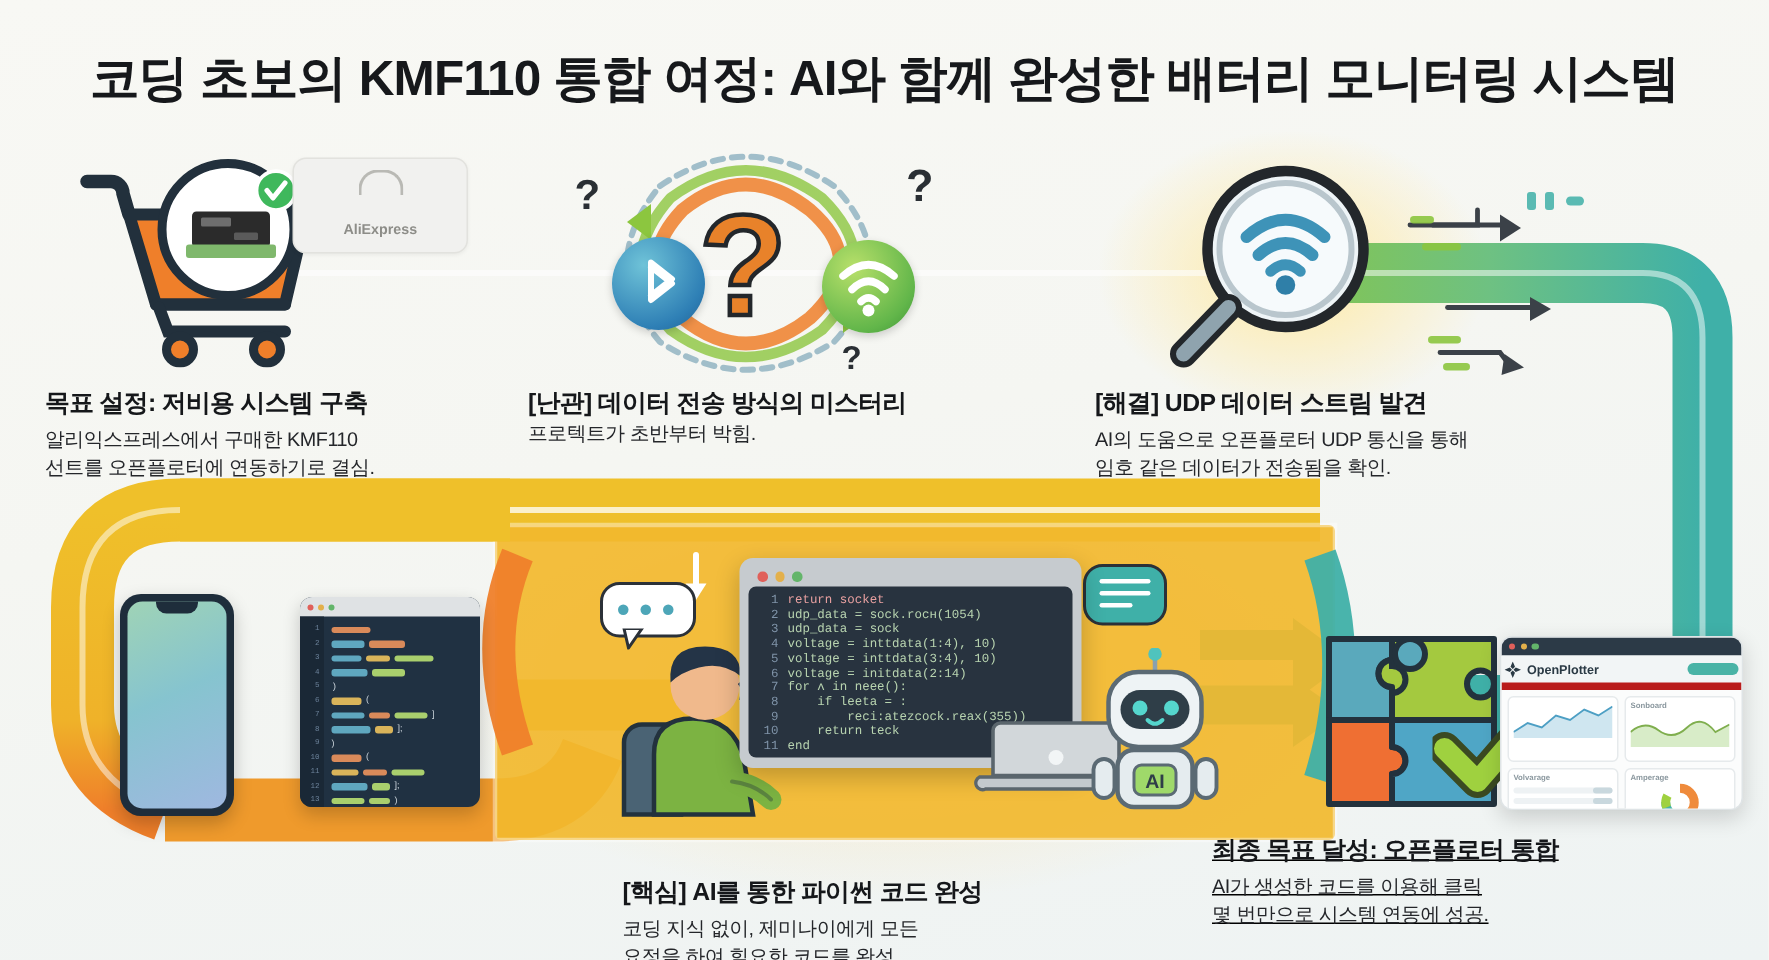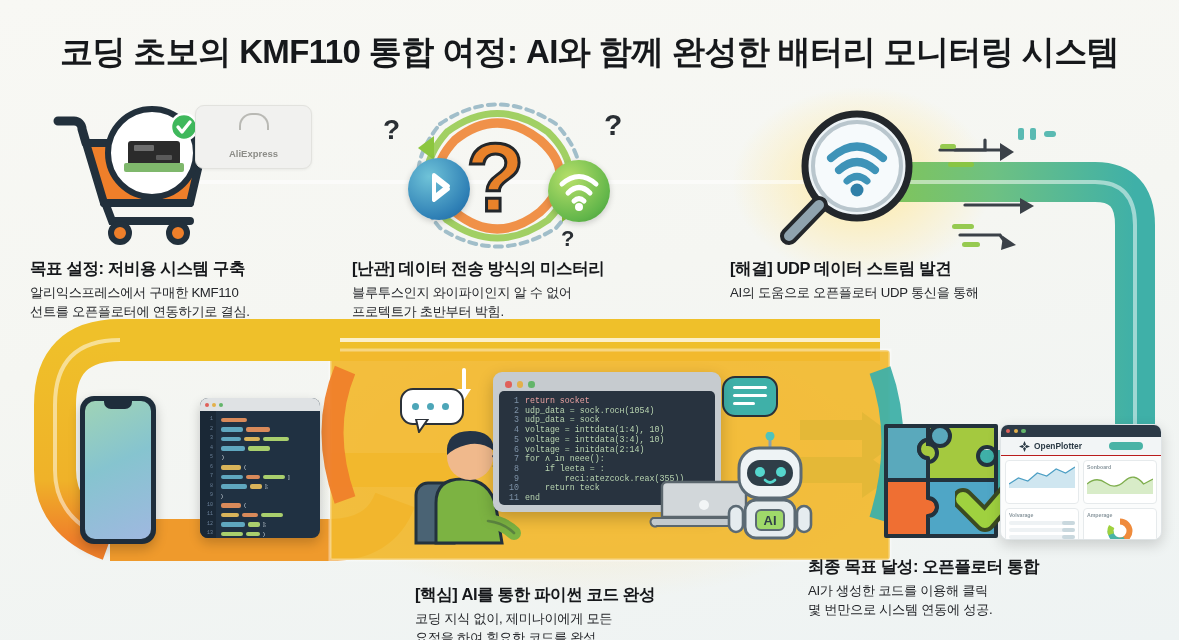--- a/index.html
+++ b/index.html
@@ -103,21 +103,21 @@
   .puzzle{left:882px;top:422px;width:118px;height:118px;}
 
   
   .check{left:955px;top:455px;width:90px;height:80px;}
 
   
   .dash{left:1000px;top:424px;width:160px;height:114px;background:#fbfcfc;border-radius:8px;
      box-shadow:0 5px 14px rgba(0,0,0,.16);border:1px solid #dfe4e6;overflow:hidden;}
   .dash .tb{height:12px;background:#2c3a47;display:flex;align-items:center;padding-left:5px;gap:3.5px;}
   .dash .tbd{width:4.2px;height:4.2px;border-radius:50%;}
-  .dash .hdr{height:18px;display:flex;align-items:center;padding:0 18px;gap:4px;background:#f2f5f6;border-bottom:1px solid #b91c1c;}
+  .dash .hdr{height:18px;display:flex;align-items:center;padding:0 2px;gap:4px;background:#f2f5f6;border-bottom:5px solid #b91c1c;}
   .dash .brand{font-size:8.4px;font-weight:bold;color:#2b3a45;}
   .dash .pill{margin-left:auto;width:34px;height:8px;border-radius:4px;background:#49b3a6;}
   .dash .grid{display:grid;grid-template-columns:1fr 1fr;gap:4px;padding:4px;}
   .dash .card{background:#fff;border:1px solid #e6eaec;border-radius:4px;height:36px;padding:3px;position:relative;overflow:hidden;}
   .dash .ct{font-size:5.2px;color:#8b989f;font-weight:600;}
   .dash .rowline{height:4px;background:#eef2f4;border-radius:2px;margin-top:3px;position:relative;}
   .dash .rowline i{position:absolute;right:0;top:0;width:13px;height:4px;border-radius:2px;background:#c9d8de;}
 
   
   .dl-arrow{position:absolute;left:455px;top:368px;width:18px;height:34px;}
@@ -520,35 +520,35 @@
   </div>
 
   <div class="cap" style="left:30px;top:258px;width:320px;">
     <div class="h">목표 설정: 저비용 시스템 구축</div>
     <div class="l">알리익스프레스에서 구매한 KMF110</div>
     <div class="l" style="margin-top:0">선트를 오픈플로터에 연동하기로 결심.</div>
   </div>
 
   <div class="cap" style="left:352px;top:258px;width:330px;">
     <div class="h">[난관] 데이터 전송 방식의 미스터리</div>
-    <div class="l">블루투스인지 와이파이인지 알 수 없어</div>
     <div class="l" style="margin-top:0">프로텍트가 초반부터 박힘.</div>
   </div>
 
   <div class="cap" style="left:730px;top:258px;width:340px;">
     <div class="h">[해결] UDP 데이터 스트림 발견</div>
     <div class="l">AI의 도움으로 오픈플로터 UDP 통신을 통해</div>
+    <div class="l" style="margin-top:0">임호 같은 데이터가 전송됨을 확인.</div>
   </div>
 
 
   <div class="cap" style="left:415px;top:584px;width:350px;">
     <div class="h">[핵심] AI를 통한 파이썬 코드 완성</div>
     <div class="l">코딩 지식 없이, 제미나이에게 모든</div>
     <div class="l" style="margin-top:0">요정을 하여 힐요한 코드를 완성.</div>
   </div>
 
-  <div class="cap" style="left:808px;top:556px;width:350px;">
+  <div class="cap" style="left:808px;top:556px;width:350px;text-decoration:underline;">
     <div class="h">최종 목표 달성: 오픈플로터 통합</div>
     <div class="l">AI가 생성한 코드를 이용해 클릭</div>
     <div class="l" style="margin-top:0">몇 번만으로 시스템 연동에 성공.</div>
   </div>
 
 </div>
 
 </body></html>

